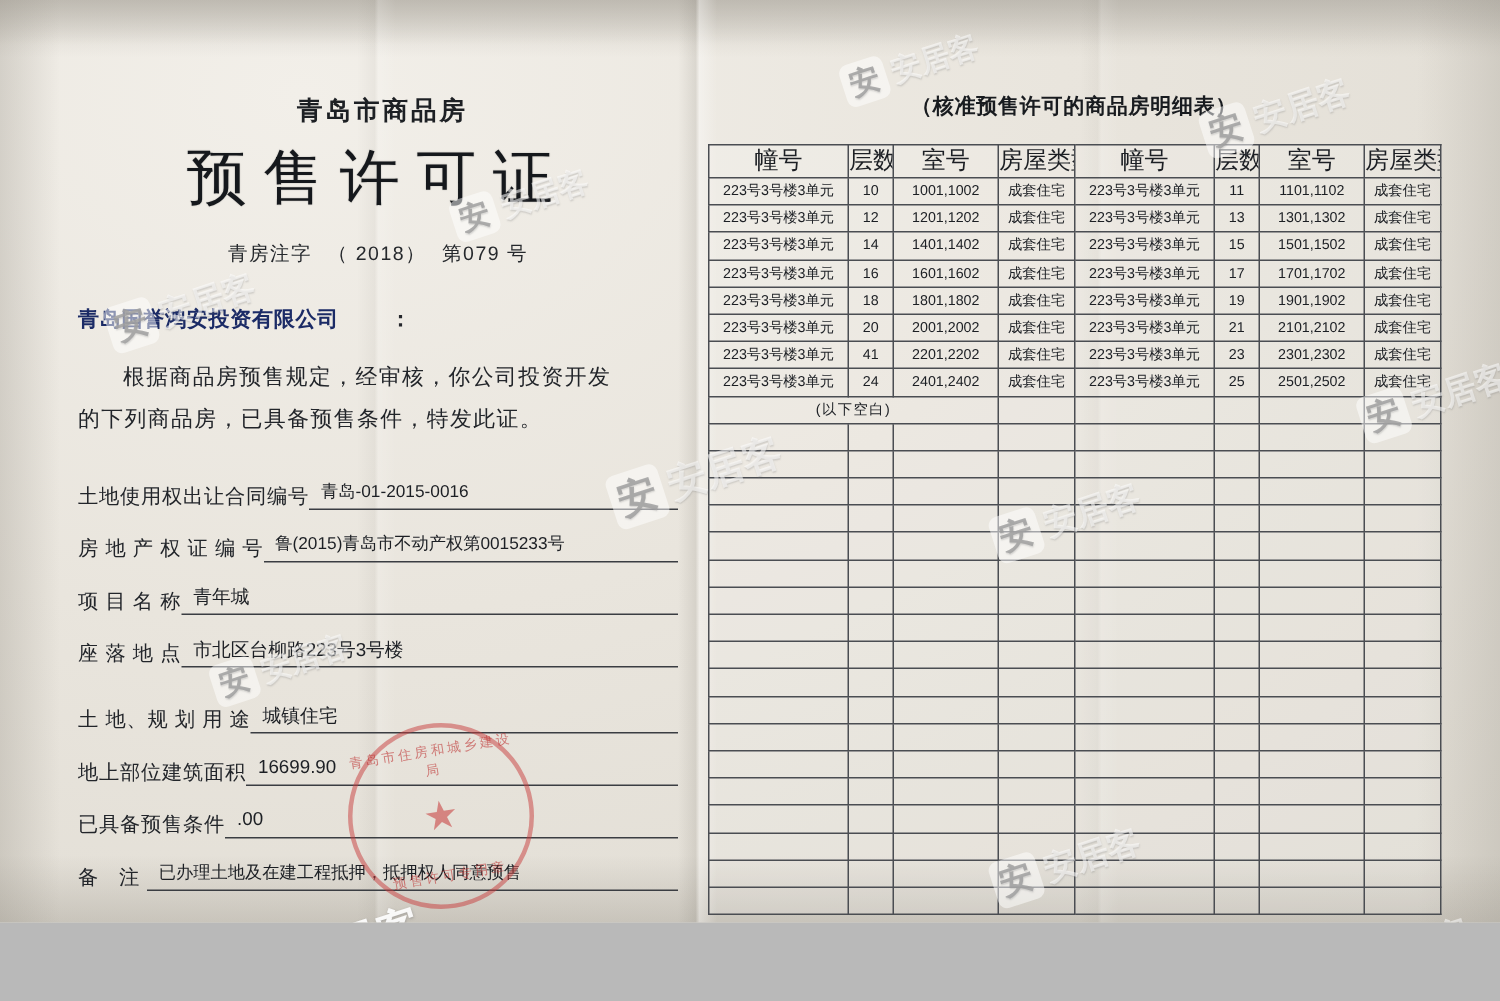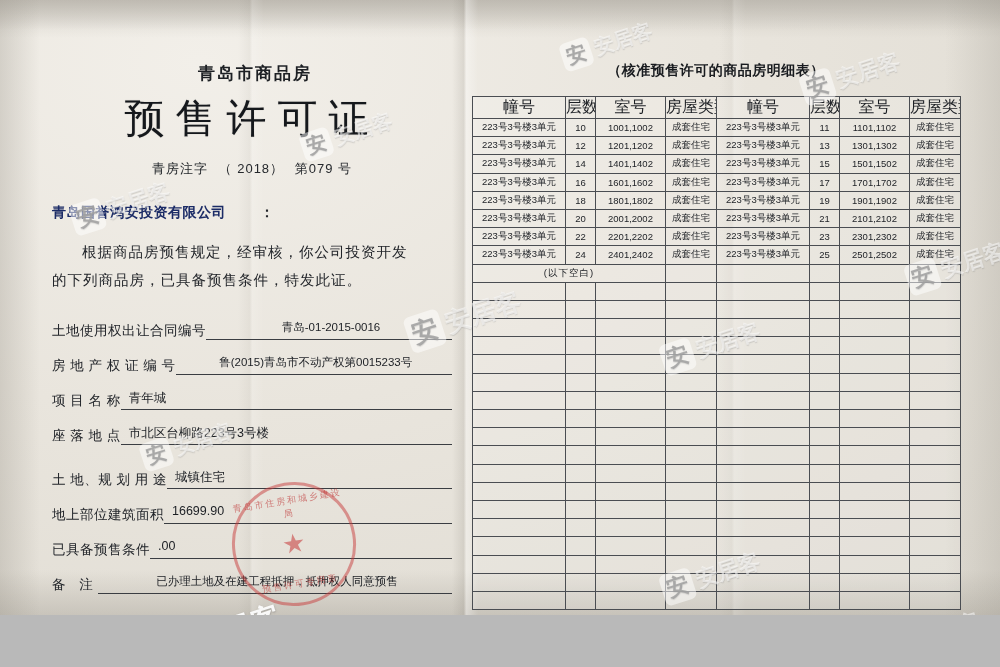--- a/index.html
+++ b/index.html
@@ -120,21 +120,21 @@
   }
   .field-label.sp { letter-spacing: 5px; }
   .field-value {
     flex: 1 1 auto;
     border-bottom: 1px solid #3a3d42;
     padding: 0 4px 2px 8px;
     font-size: 12.5px;
     color: #1c1f24;
     min-height: 17px;
   }
-  .field-value.small { font-size: 11.5px; text-align: center; }
+  .field-value.small { font-size: 11.5px; }
 
   .issuer-row {
     margin-top: 26px;
     font-size: 18px;
     letter-spacing: 2px;
     padding-left: 68px;
     color: #22252a;
   }
   .date-row {
     margin-top: 26px;
@@ -420,21 +420,21 @@
             <td>20</td>
             <td>2001,2002</td>
             <td>成套住宅</td>
             <td>223号3号楼3单元</td>
             <td>21</td>
             <td>2101,2102</td>
             <td>成套住宅</td>
           </tr>
           <tr>
             <td>223号3号楼3单元</td>
-            <td>22</td>
+            <td>41</td>
             <td>2201,2202</td>
             <td>成套住宅</td>
             <td>223号3号楼3单元</td>
             <td>23</td>
             <td>2301,2302</td>
             <td>成套住宅</td>
           </tr>
           <tr>
             <td>223号3号楼3单元</td>
             <td>24</td>

